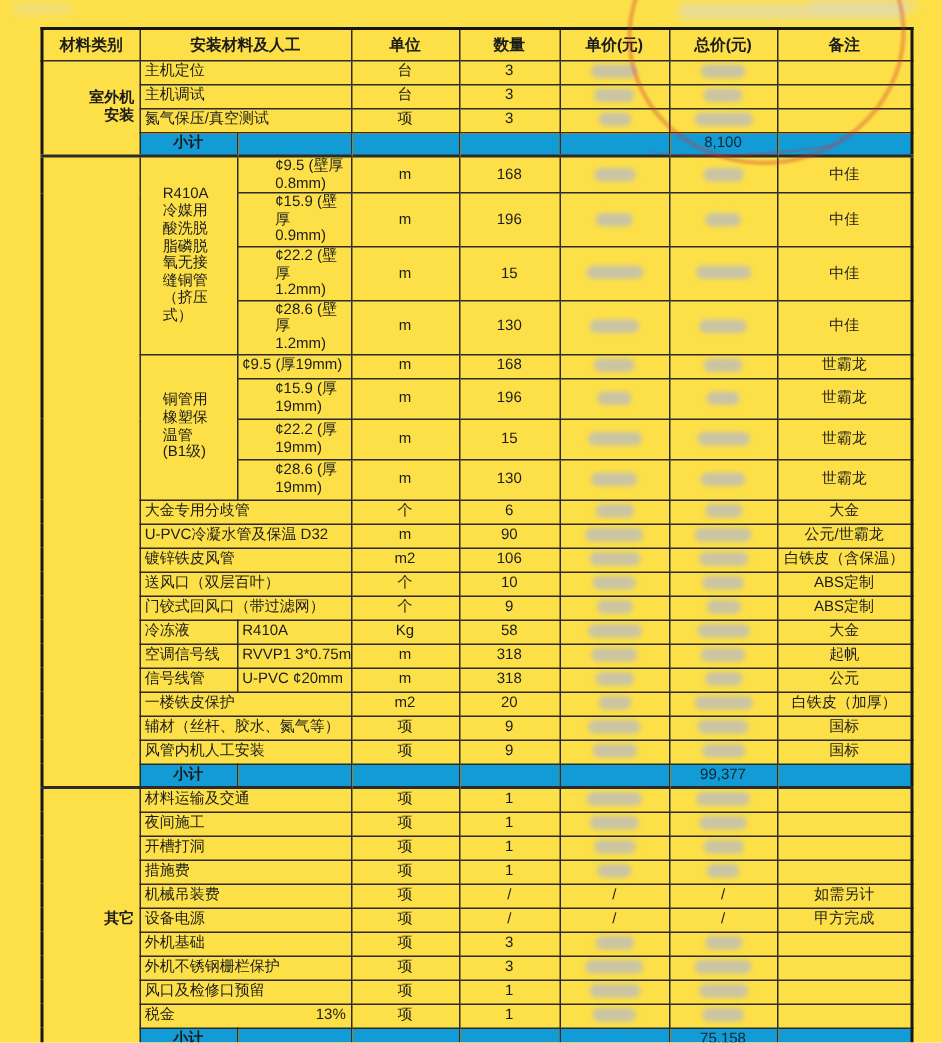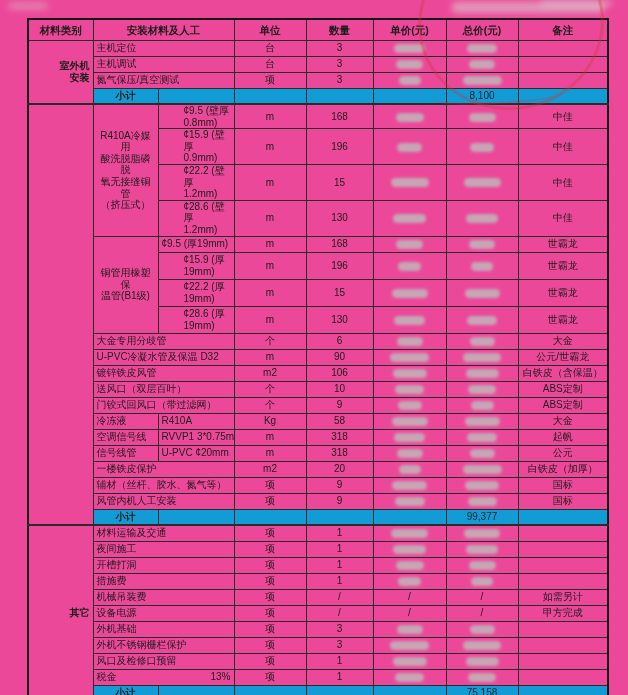--- a/index.html
+++ b/index.html
@@ -1,19 +1,19 @@
 <!DOCTYPE html>
 <html style="--blue: #129BD5; --gray: #D2D2CF;"><head>
 <meta charset="utf-8">
 <style>
   html,body{margin:0;padding:0;}
   .page{
     position:relative;
     width:628px;height:695px;
-    background:#ec4899;
+    background:#fde047;
     overflow:hidden;
     font-family:"Liberation Sans","DejaVu Sans",sans-serif;
   }
   table{
     position:absolute;left:27px;top:18px;
     width:580px;
     border-collapse:collapse;
     table-layout:fixed;
     border:2px solid #161616;
   }
@@ -26,21 +26,21 @@
     line-height:1.16;
     vertical-align:middle;
   }
   .head td{font-weight:bold;text-align:center;font-size:10.5px;}
   .c{text-align:center;}
   .b{font-weight:bold;}
   .item{text-align:left;}
   .pre{white-space:pre-line;padding-left:25px;}
   .nw{white-space:nowrap;}
   .cat{font-weight:bold;text-align:right;white-space:pre-line;}
-  .catn{text-align:center;white-space:pre-line;padding:0 5px;}
+  .catn{text-align:left;white-space:pre-line;padding:0 15px;}
   .bg-blue td{background:var(--blue,#129BD5);}
   .bg-blue td.num{color:#10262f;}
   .bg-gray td{background:var(--gray,#d2d2cf);}
   .sec td{border-top-width:2px;}
   .blob{
     display:inline-block;height:9px;border-radius:5px;
     background:#bdbdbd;filter:blur(1.6px);vertical-align:middle;opacity:.8;
   }
   td.split span:first-child{float:left;}
   td.split span:last-child{float:right;}

